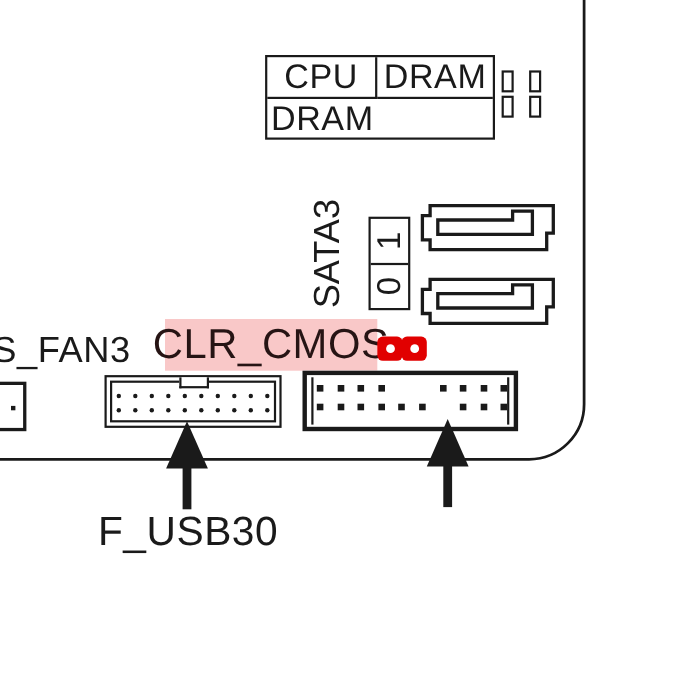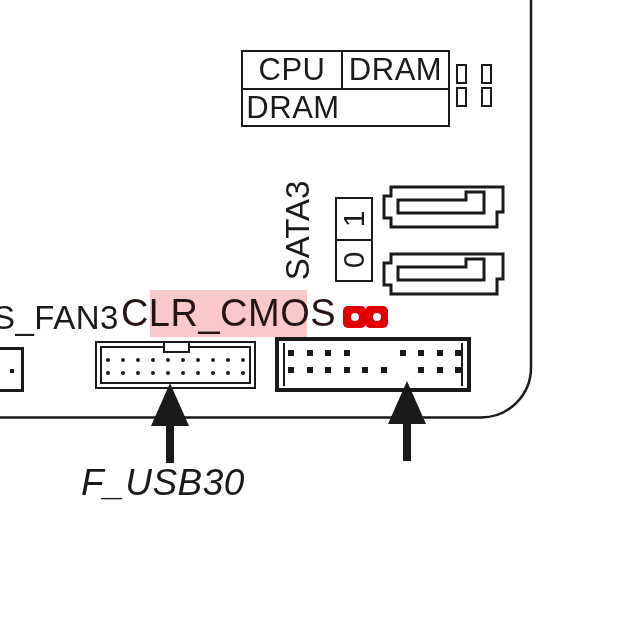--- a/index.html
+++ b/index.html
@@ -26,21 +26,21 @@
   
   #sata-label{left:237px;top:214px;width:120px;height:33px;display:flex;align-items:center;
     justify-content:center;font-size:33px;transform:rotate(-90deg);}
   #sata-num-box{left:335px;top:197px;width:38px;height:85px;border:2px solid var(--line);
     display:flex;flex-direction:column;}
   #sata-num-box .num-cell{flex:1;display:flex;align-items:center;justify-content:center;}
   #sata-num-box .num-cell.first{border-bottom:2px solid var(--line);}
   #sata-num-box .num-cell span{font-size:30px;transform:rotate(-90deg);display:block;}
 
   
-  #clr-highlight{left:150px;top:290px;width:157px;height:47px;background:var(--highlight-pink);
+  #clr-highlight{left:150px;top:290px;width:193px;height:47px;background:var(--highlight-pink);
     display:flex;align-items:center;justify-content:center;}
   #clr-highlight .txt{font-size:38px;letter-spacing:0.5px;color:#261414;}
   #jumper{left:343px;top:306px;display:flex;}
   .jumper-cap{width:23px;height:22px;background:var(--jumper-red);border-radius:5px;
     display:flex;align-items:center;justify-content:center;margin-right:-1px;}
   .jumper-cap .hole{width:8px;height:8px;border-radius:50%;background:#ffffff;}
 
   
   #sfan-label{left:-7px;top:299px;font-size:33px;letter-spacing:0.5px;white-space:nowrap;}
   #sfan-conn{left:-12px;top:347px;width:36px;height:45px;border:3px solid var(--line);background:#fff;}
@@ -54,21 +54,21 @@
   #usb-pins{left:106px;top:358px;width:145px;height:18px;}
   #usb-pins .pin-dot{position:absolute;width:4px;height:4px;border-radius:50%;background:var(--line);}
 
   
   #panel-outer{left:275px;top:337px;width:196px;height:55px;border:4px solid var(--line);background:#fff;}
   .panel-slot{width:2px;height:43px;background:var(--line);}
   #panel-pins{left:288px;top:350px;width:176px;height:24px;}
   #panel-pins .pin-sq{position:absolute;width:6px;height:6px;background:var(--line);}
 
   
-  .callout-label{font-size:37px;letter-spacing:0.5px;text-align:left;width:180px;font-style:italic;}
+  .callout-label{font-size:37px;letter-spacing:0.5px;text-align:center;width:180px;}
   #usb-label{left:81px;top:462px;}
   #panel-label{left:313px;top:462px;}
 
   #overlay{left:0;top:0;pointer-events:none;}
 </style>
 </head>
 <body>
 
 <div id="canvas">
 

